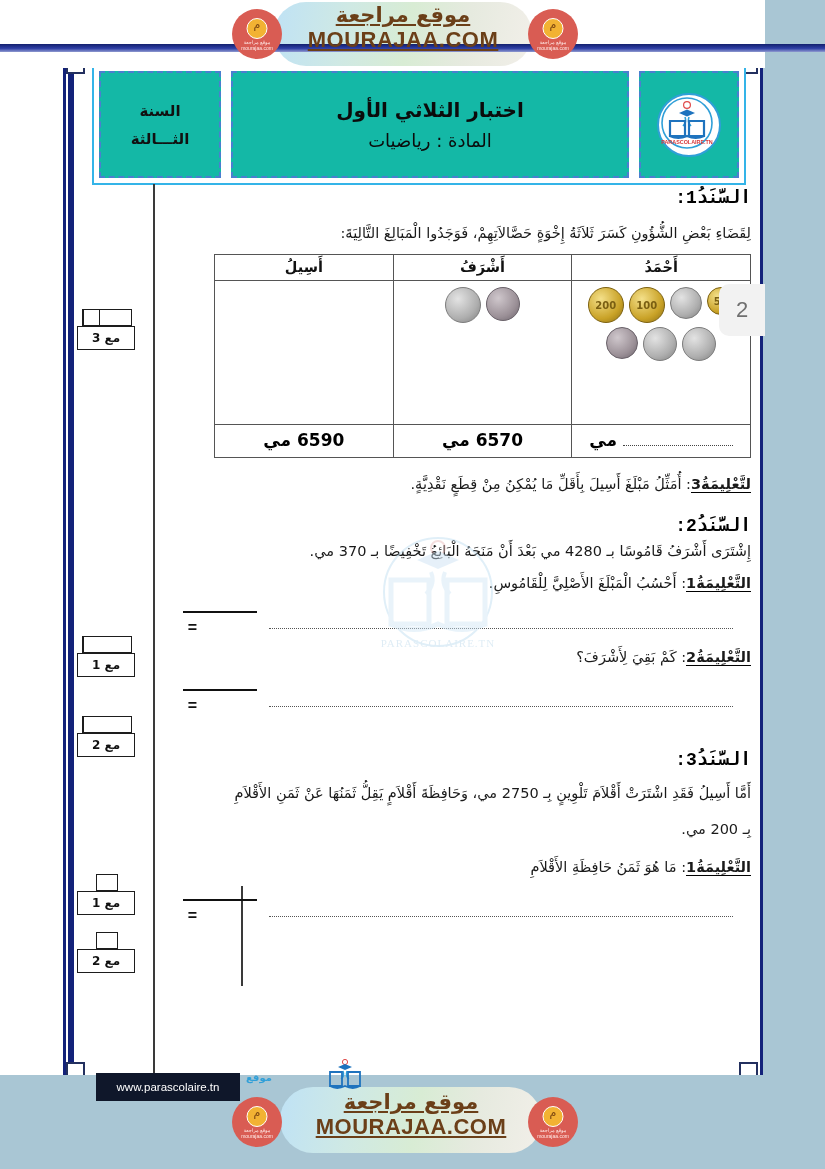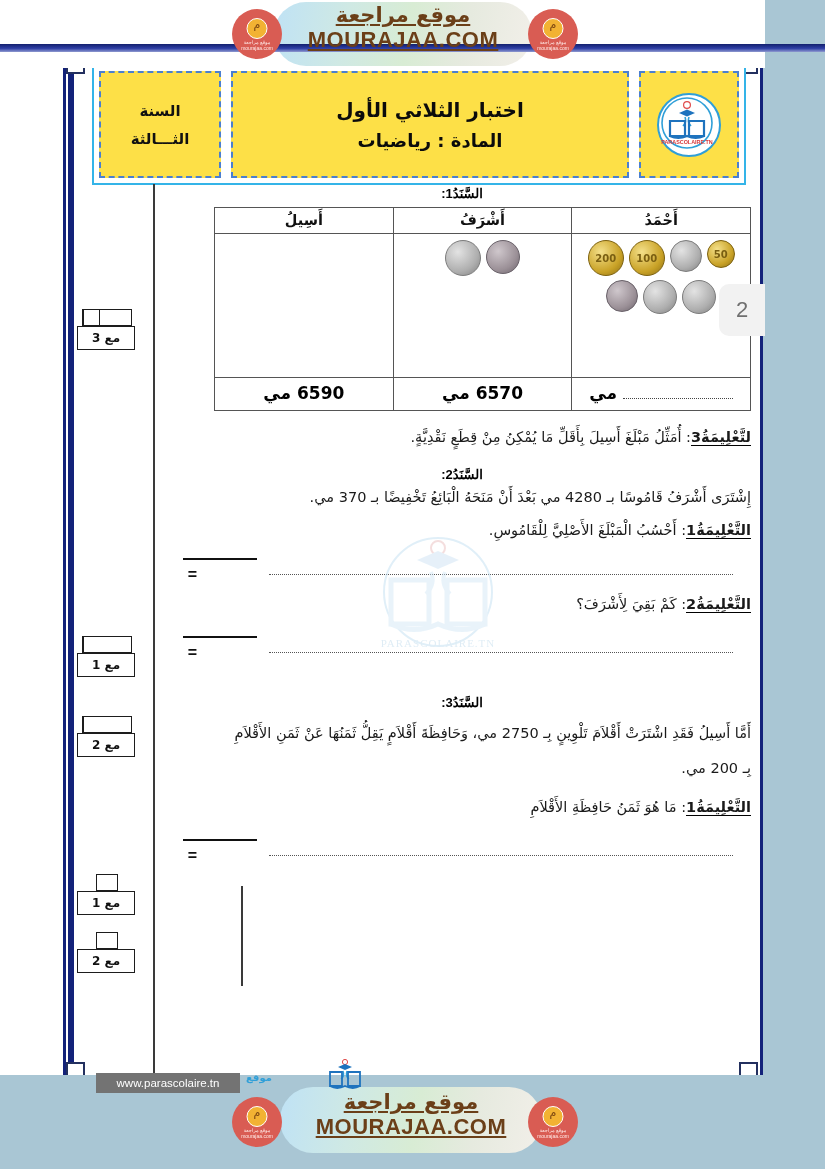--- a/index.html
+++ b/index.html
@@ -168,21 +168,21 @@
     display: flex;
     flex-direction: row-reverse;
   }
   .hdr-cell {
     border: 2px dashed #4a7fd0;
     margin: 5px;
     display: flex;
     flex-direction: column;
     align-items: center;
     justify-content: center;
-    background: #fde047;
+    background: #14b8a6;
   }
   .hdr-logo-cell { width: 96px; }
   .hdr-title-cell { flex: 1; }
   .hdr-year-cell { width: 118px; }
 
   .hdr-year-line {
     font-size: 15px;
     font-weight: bold;
     color: #111;
     margin: 5px 0;
@@ -191,21 +191,21 @@
   .hdr-title-line {
     font-size: 20px;
     font-weight: bold;
     color: #0b0b0b;
     margin: 4px 0;
     font-family: "DejaVu Sans", sans-serif;
     letter-spacing: -0.5px;
   }
   .hdr-subject-line {
     font-size: 18px;
-    font-weight: bold;
+    font-weight: normal;
     color: #0b0b0b;
     margin: 4px 4px;
     font-family: "DejaVu Sans", sans-serif;
   }
 
   .para-logo {
     position: relative;
     width: 60px; height: 60px;
     border-radius: 50%;
     border: 2px solid #2f9fd8;
@@ -228,25 +228,25 @@
   }
   .content {
     position: absolute;
     right: 6px;
     top: 0;
     width: 578px;
     height: 890px;
   }
 
   .sec-title {
-    font-size: 13px;
+    font-size: 18px;
     font-weight: bold;
     color: #000;
-    font-family: Liberation Sans, sans-serif;
-    text-align: center;
+    font-family: Liberation Mono, monospace;
+    text-align: right;
     direction: rtl;
   }
   .body-text {
     font-size: 14.5px;
     color: #1a1a1a;
     font-family: "DejaVu Sans", sans-serif;
     text-align: right;
     direction: rtl;
     line-height: 1.9;
   }
@@ -430,22 +430,22 @@
     background: #ffffff;
     z-index: 5;
   }
 
   
   .foot-url {
     position: absolute;
     left: 96px;
     top: 1073px;
     width: 144px;
-    height: 20px;
-    background: #737373;
+    height: 28px;
+    background: #0f172a;
     color: #fff;
     font-size: 11.5px;
     display: flex;
     align-items: center;
     justify-content: center;
     z-index: 70;
     direction: ltr;
     font-family: "Liberation Sans", sans-serif;
   }
   .foot-site-ar {
@@ -551,20 +551,21 @@
           <i></i>
         </div>
       <div class="mark-label">مع 2</div>
     </div>
 
     <div class="vert-bar" style="left:178px; top:702px; height:100px;"></div>
 
     <div class="content">
 
       <div class="sec-title" style="margin-top:2px;">السَّنَدُ1:</div>
+      <div class="body-text" style="margin-top:12px;">لِقَضَاءِ بَعْضِ الشُّؤُونِ كَسَرَ ثَلاَثَةُ إِخْوَةٍ حَصَّالاَتِهِمْ، فَوَجَدُوا الْمَبَالِغَ التَّالِيَةَ:</div>
 
       <table class="coin-table">
         <thead>
           <tr>
             <th>أَحْمَدُ</th>
             <th>أَشْرَفُ</th>
             <th>أَسِيلُ</th>
           </tr>
         </thead>
         <tbody>

